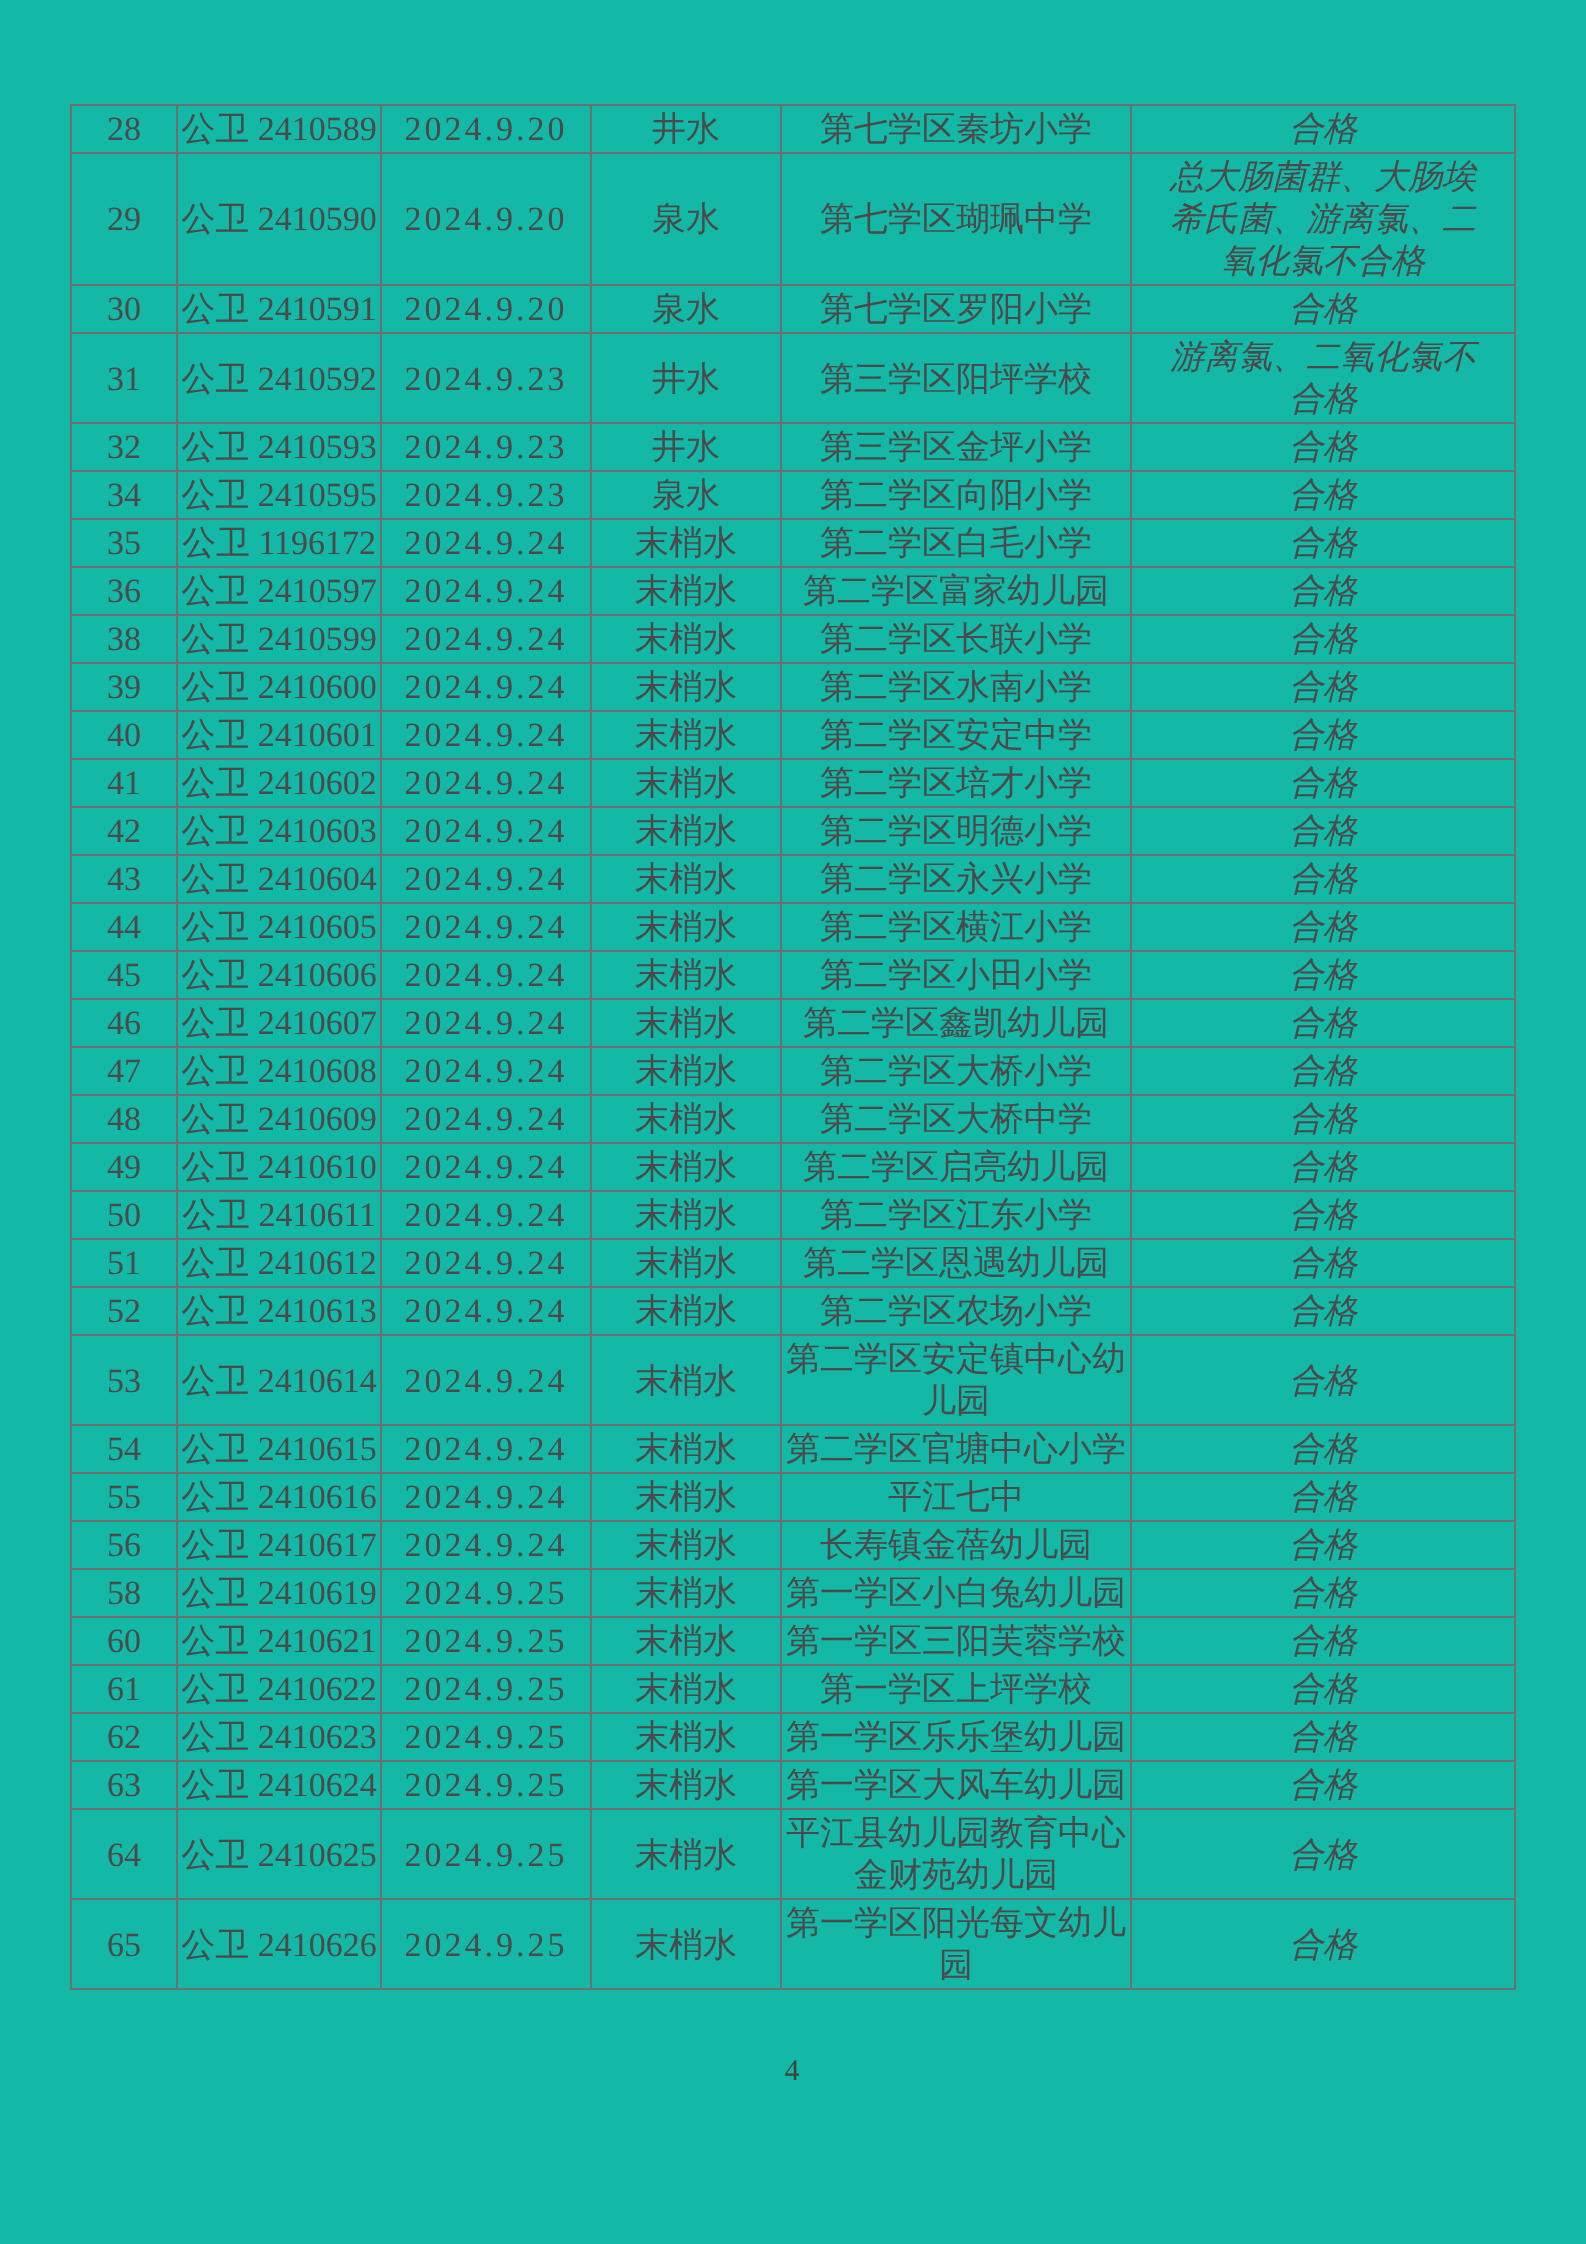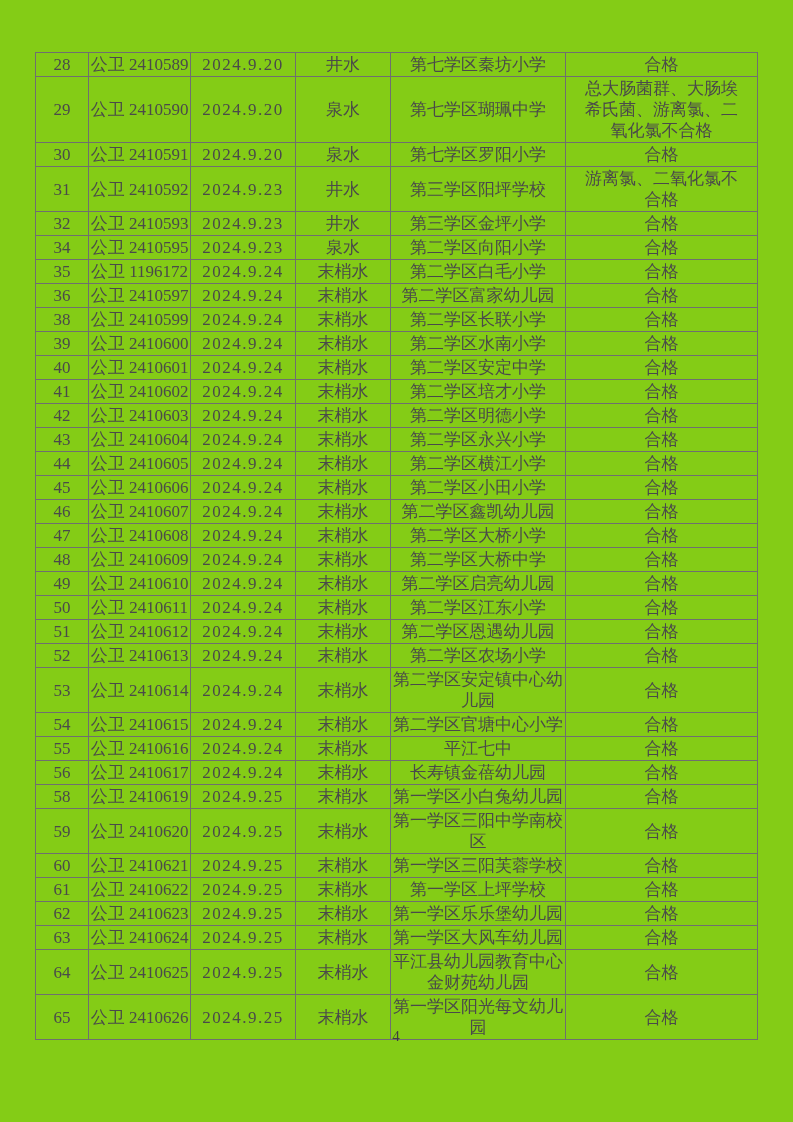--- a/index.html
+++ b/index.html
@@ -2,21 +2,21 @@
 <html><head>
 <meta charset="utf-8">
 <style>
   * { margin: 0; padding: 0; box-sizing: border-box; }
   html, body { background: #e8e8e8; }
   .page {
     position: relative;
     width: 793px;
     height: 1122px;
     margin: 0 auto;
-    background: #84cc16;
+    background: #14b8a6;
     font-family: "Liberation Serif", "DejaVu Serif", serif;
     color: #4a4a4a;
     overflow: hidden;
     padding-left: 20px;
   }
   table.report-table {
     position: absolute;
     left: 35px;
     top: 52px;
     width: 722px;
@@ -36,21 +36,21 @@
     overflow-wrap: anywhere;
   }
   .report-table col.c-no       { width: 53px; }
   .report-table col.c-id       { width: 102px; }
   .report-table col.c-date     { width: 105px; }
   .report-table col.c-type     { width: 95px; }
   .report-table col.c-school   { width: 175px; }
   .report-table col.c-result   { width: 192px; }
   .report-table td.cell-date   { letter-spacing: 1.5px; }
   .report-table td.cell-school { padding: 1px 1px; }
-  .report-table td.cell-result { padding: 1px 15px; }
+  .report-table td.cell-result { padding: 1px 15px; font-style: italic; }
   .page-number {
     position: absolute;
     left: 35px;
     top: 1028px;
     width: 722px;
     text-align: center;
     font-size: 15px;
     color: #3f3f3f;
   }
 </style>
@@ -287,28 +287,20 @@
   </tr>
         <tr>
     <td class="cell-no">58</td>
     <td class="cell-id">公卫 2410619</td>
     <td class="cell-date">2024.9.25</td>
     <td class="cell-type">末梢水</td>
     <td class="cell-school">第一学区小白兔幼儿园</td>
     <td class="cell-result">合格</td>
   </tr>
         <tr>
-    <td class="cell-no">59</td>
-    <td class="cell-id">公卫 2410620</td>
-    <td class="cell-date">2024.9.25</td>
-    <td class="cell-type">末梢水</td>
-    <td class="cell-school">第一学区三阳中学南校区</td>
-    <td class="cell-result">合格</td>
-  </tr>
-        <tr>
     <td class="cell-no">60</td>
     <td class="cell-id">公卫 2410621</td>
     <td class="cell-date">2024.9.25</td>
     <td class="cell-type">末梢水</td>
     <td class="cell-school">第一学区三阳芙蓉学校</td>
     <td class="cell-result">合格</td>
   </tr>
         <tr>
     <td class="cell-no">61</td>
     <td class="cell-id">公卫 2410622</td>

